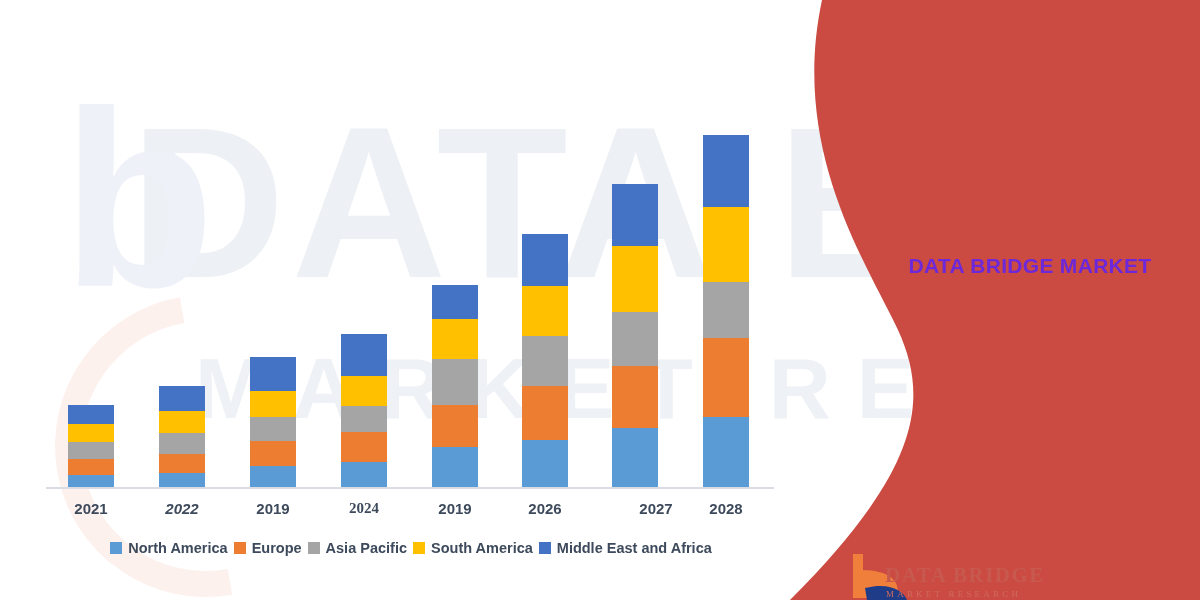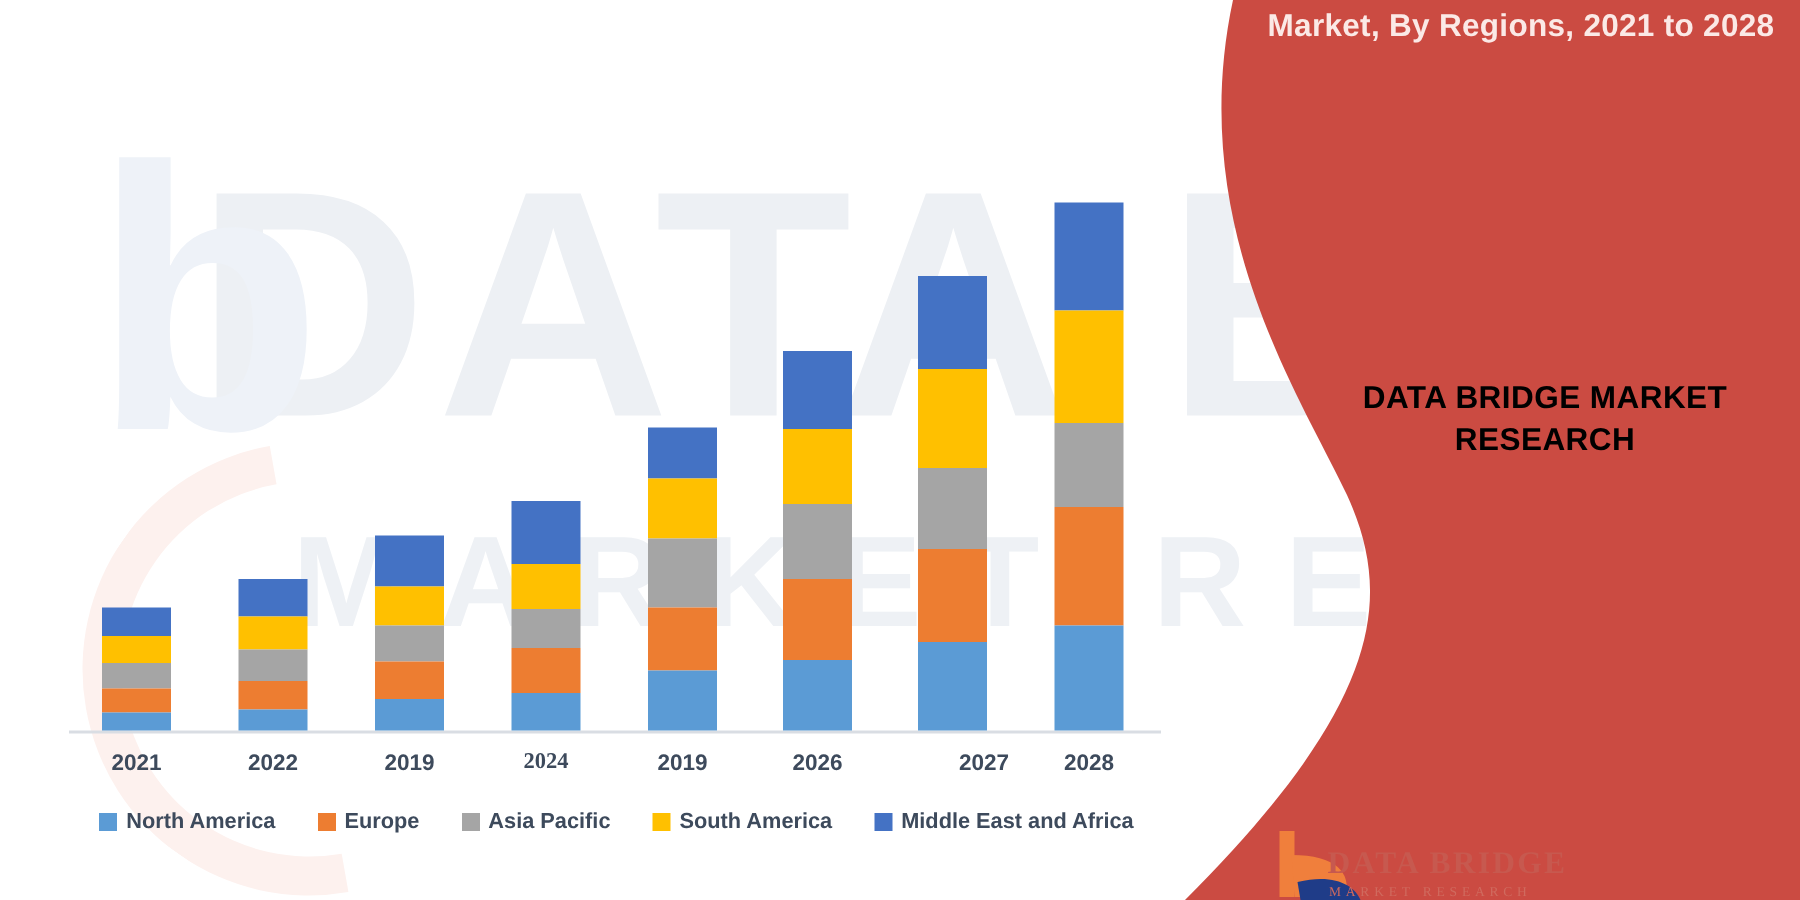--- a/index.html
+++ b/index.html
@@ -20,21 +20,21 @@
       font-size:250px;font-weight:700;line-height:200px;}
 
   
   #redpanel{position:absolute;left:770px;top:0;width:430px;height:600px;}
   #redpanel svg{display:block;}
 
   .panel-title{position:absolute;left:828px;top:6px;width:372px;text-align:center;
       color:#fbe9e6;font-size:21px;font-weight:600;letter-spacing:.2px;}
 
   .brand{position:absolute;left:880px;top:252px;width:300px;text-align:center;
-      color:#000000;font-size:21px;font-weight:600;line-height:28px;letter-spacing:.3px;}
+      color:#6d28d9;font-size:21px;font-weight:600;line-height:28px;letter-spacing:.3px;}
 
   .logo{position:absolute;left:845px;top:552px;width:340px;height:48px;}
   .logo-text{position:absolute;left:885px;top:563px;color:#c7594f;font-size:21px;
       font-weight:600;letter-spacing:1.5px;font-family:"Liberation Serif",serif;}
   .logo-sub{position:absolute;left:886px;top:589px;color:#d06a5e;font-size:9px;
       letter-spacing:3.2px;font-family:"Liberation Serif",serif;}
 
   
   .chart-title{position:absolute;left:48px;top:2px;width:722px;text-align:center;
       color:#2e3d56;font-size:22px;line-height:32px;font-weight:500;}
@@ -44,21 +44,21 @@
       background:#d9dde3;}
 
   .bar{position:absolute;width:46px;bottom:113px;display:flex;
        flex-direction:column;justify-content:flex-end;}
   .seg{width:100%;}
 
   .xlab{position:absolute;width:70px;text-align:center;top:500px;
       color:#3d4a5c;font-size:15px;font-weight:700;}
 
   .legend{position:absolute;left:46px;top:540px;width:730px;display:flex;
-      justify-content:center;align-items:center;gap:28px;}
+      justify-content:center;align-items:center;gap:6px;}
   .lg{display:flex;align-items:center;gap:6px;}
   .sw{width:12px;height:12px;display:inline-block;}
   .lgt{color:#3d4a5c;font-size:14.5px;font-weight:700;white-space:nowrap;}
 </style>
 </head>
 <body>
 
 <div id="root">
 
   <div class="wm wm-big">DATA BRIDGE</div>
@@ -125,21 +125,21 @@
           <div class="seg" title="Middle East and Africa 2028: 72" style="height: 72px; background: rgb(68, 114, 196);"></div>
           <div class="seg" title="South America 2028: 75" style="height: 75px; background: rgb(255, 192, 0);"></div>
           <div class="seg" title="Asia Pacific 2028: 56" style="height: 56px; background: rgb(165, 165, 165);"></div>
           <div class="seg" title="Europe 2028: 79" style="height: 79px; background: rgb(237, 125, 49);"></div>
           <div class="seg" title="North America 2028: 70" style="height: 70px; background: rgb(91, 155, 213);"></div>
         </div>
       </div>
 
     <div id="xlabels">
         <div class="xlab" style="left: 56px;">2021</div>
-        <div class="xlab" style="left: 147px;">2022</div>
+        <div class="xlab" style="left: 147px; font-style: italic;">2022</div>
         <div class="xlab" style="left: 238px;">2019</div>
         <div class="xlab" style="left: 329px; font-family: Liberation Serif, serif;">2024</div>
         <div class="xlab" style="left: 420px;">2019</div>
         <div class="xlab" style="left: 510px;">2026</div>
         <div class="xlab" style="left: 621px;">2027</div>
         <div class="xlab" style="left: 691px;">2028</div>
       </div>
 
     <div class="legend" id="legend">
         <div class="lg">
@@ -167,25 +167,23 @@
 
   <div id="redpanel">
     <svg width="430" height="600" viewBox="0 0 430 600" xmlns="http://www.w3.org/2000/svg">
       <path id="panelShape" d="M 52 0 L 430 0 L 430 600 L 20 600
                C 150 470 160 400 128 330
                C 96 262 20 150 52 0 Z" fill="#cb4b42"></path>
     </svg>
 
   </div>
 
-  <div class="panel-title">Market, By Regions, 2021 to 2028</div>
 
   <div class="brand">
     <div>DATA BRIDGE MARKET</div>
-    <div>RESEARCH</div>
   </div>
 
   <svg class="logo" width="340" height="48" viewBox="0 0 340 48" xmlns="http://www.w3.org/2000/svg">
     <path d="M8 2 L18 2 L18 46 L8 46 Z" fill="#f07f3c"></path>
     <path d="M16 18 C 46 18 56 30 52 46 L 18 46 Z" fill="#f07f3c"></path>
     <path d="M20 36 C 44 30 58 38 62 48 L 22 48 Z" fill="#1f3c88"></path>
   </svg>
   <div class="logo-text">DATA BRIDGE</div>
   <div class="logo-sub">MARKET RESEARCH</div>
 

